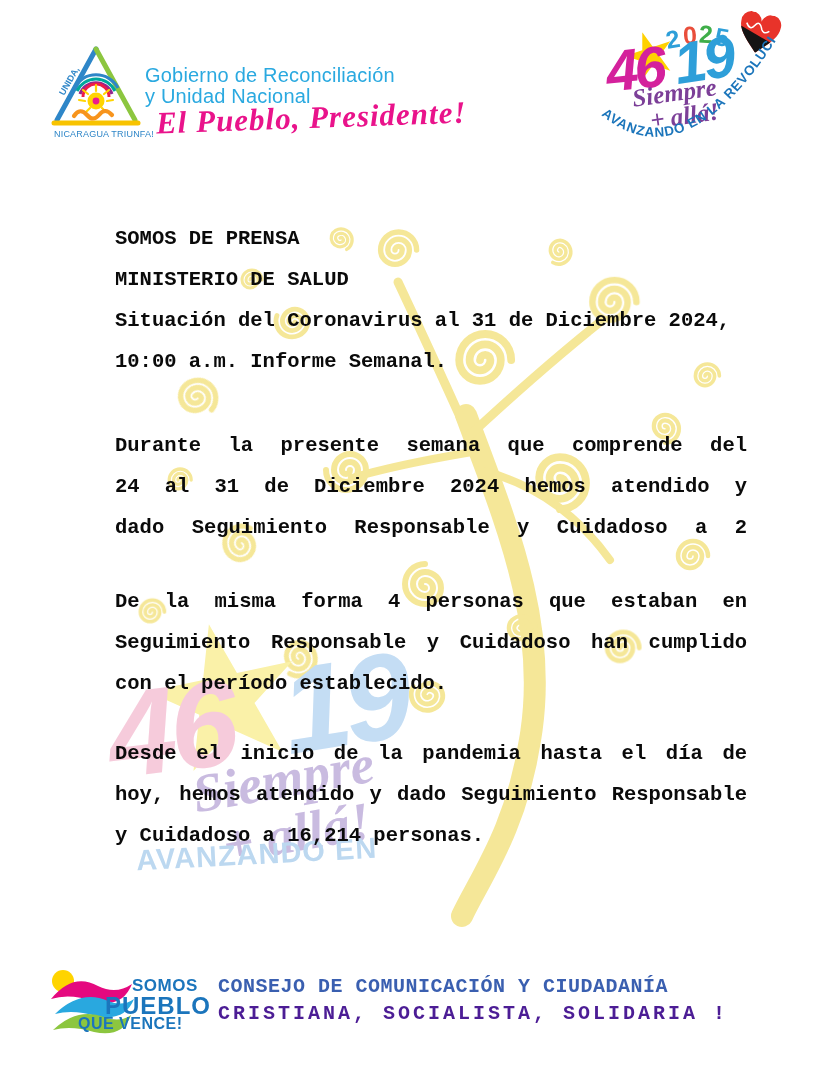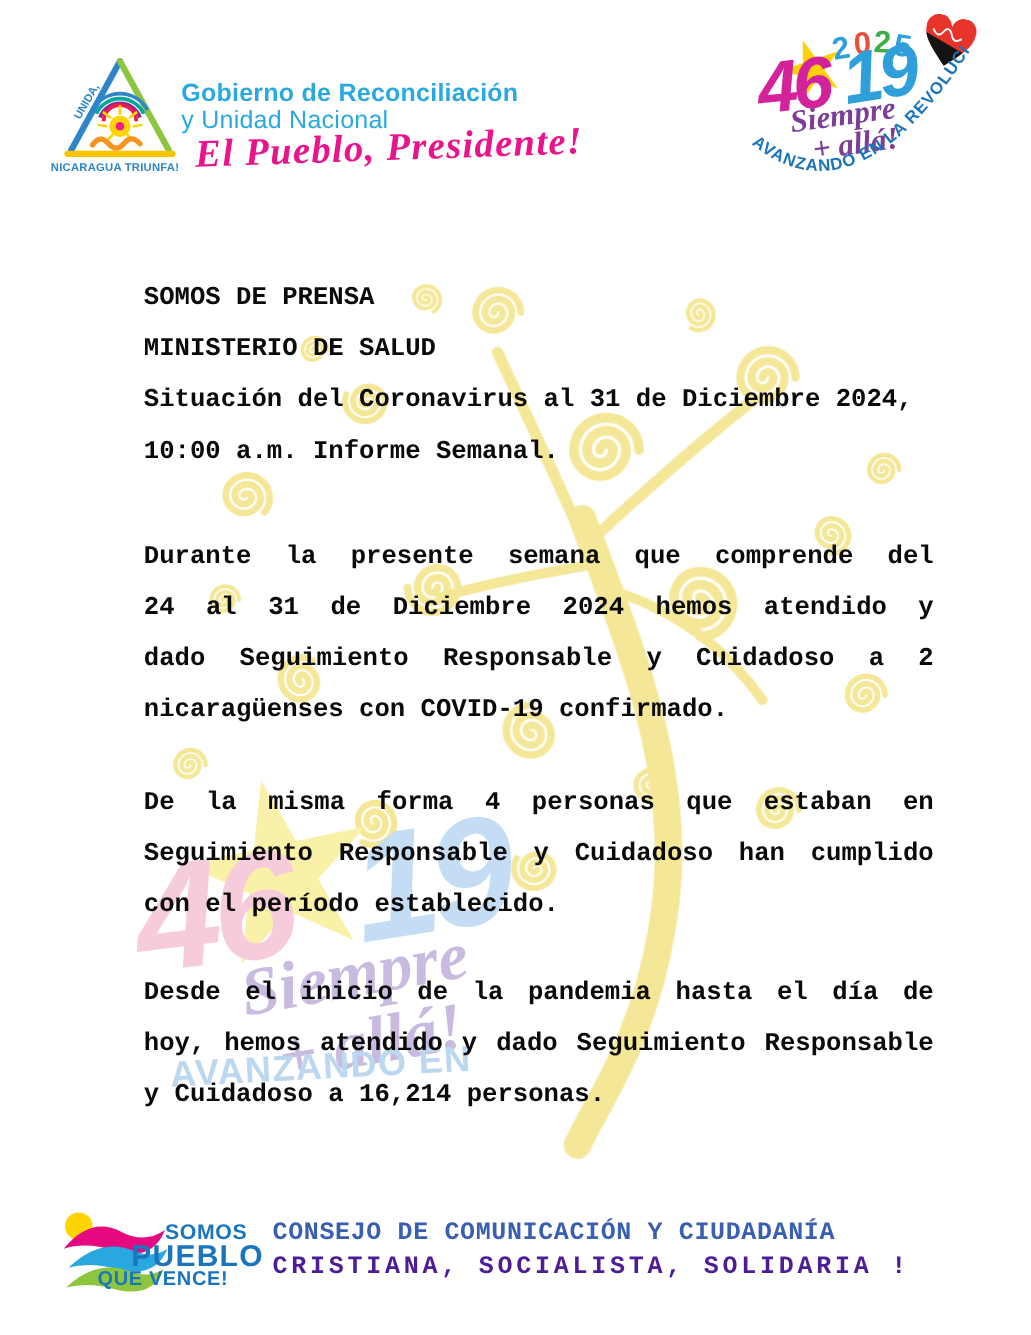--- a/index.html
+++ b/index.html
@@ -18,23 +18,23 @@
              font-size:54px;line-height:1;color:#C9BBE0;}
   .wm-s1{left:192px;top:752px;transform:rotate(-10deg);}
   .wm-s2{left:222px;top:806px;transform:rotate(-10deg);}
   .wm-arc{font-weight:700;color:#BCD8F0;line-height:1;}
   .wm-a1{left:136px;top:840px;font-size:29px;transform:rotate(-3deg);letter-spacing:1px;}
   .wm-a2{left:112px;top:877px;font-size:32px;letter-spacing:2px;}
 
   
   .hl{z-index:2;}
   #emblem-svg{left:44px;top:44px;}
-  .nic-triunfa{left:32px;top:129px;width:120px;font-size:9px;font-weight:700;color:#2E86C8;
+  .nic-triunfa{left:44px;top:129px;width:120px;font-size:9px;font-weight:400;color:#2E86C8;
                letter-spacing:0.2px;text-align:center;}
-  .gov1{left:145px;top:64px;font-size:20px;font-weight:700;color:#2AA9E0;letter-spacing:0.2px;text-align:right;}
+  .gov1{left:145px;top:64px;font-size:20px;font-weight:400;color:#2AA9E0;letter-spacing:0.2px;text-align:right;}
   .gov2{left:145px;top:85px;font-size:20px;font-weight:400;color:#2AA9E0;letter-spacing:0.2px;}
   .slogan{left:156px;top:100px;font-family:"Liberation Serif",serif;font-style:italic;
           font-weight:700;font-size:31px;color:#E9138B;transform:rotate(-2deg);letter-spacing:1px;}
 
   
   .hr{z-index:2;}
   .yd{position:absolute;font-weight:900;font-size:25px;line-height:1;}
   .yd0{left:666px;top:27px;transform:rotate(-10deg);color:#2E9FD9;}
   .yd1{left:683px;top:23px;transform:rotate(-3deg);color:#E94E3B;}
   .yd2{left:699px;top:22px;transform:rotate(3deg);color:#3FAE49;}
@@ -188,21 +188,20 @@
   <div class="abs body-text">
     <div class="bline">SOMOS DE PRENSA</div>
     <div class="bline">MINISTERIO DE SALUD</div>
     <div class="bline">Situación del Coronavirus al 31 de Diciembre 2024,</div>
     <div class="bline">10:00 a.m. Informe Semanal.</div>
 
     <div class="gap1">
       <div class="bline j">Durante la presente semana que comprende del</div>
       <div class="bline j">24 al 31 de Diciembre 2024 hemos atendido y</div>
       <div class="bline j">dado Seguimiento Responsable y Cuidadoso a 2</div>
-      <div class="bline">nicaragüenses con COVID-19 confirmado.</div>
     </div>
 
     <div class="gap2">
       <div class="bline j">De la misma forma 4 personas que estaban en</div>
       <div class="bline j">Seguimiento Responsable y Cuidadoso han cumplido</div>
       <div class="bline">con el período establecido.</div>
     </div>
 
     <div class="gap3">
       <div class="bline j">Desde el inicio de la pandemia hasta el día de</div>

